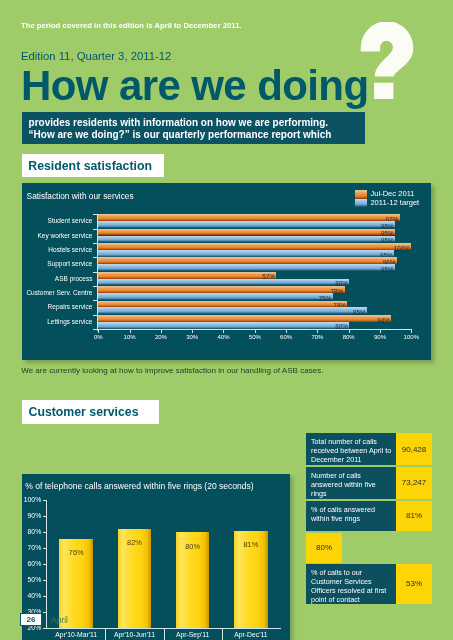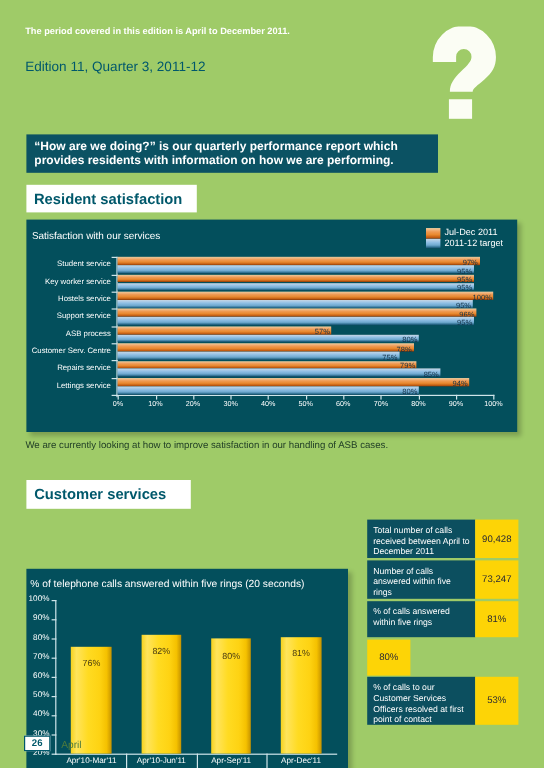--- a/index.html
+++ b/index.html
@@ -61,29 +61,30 @@
                color:#00586b;font-size:8px;font-weight:bold;display:flex;align-items:center;justify-content:center;box-sizing:border-box;}
   .footer-link{position:absolute;left:51px;top:615px;font-size:8.5px;color:#4d7a3d;}
 </style>
 </head>
 <body>
 
 <div class="page">
 
   <div class="period-note">The period covered in this edition is April to December 2011.</div>
   <div class="edition">Edition 11, Quarter 3, 2011-12</div>
+  <div class="bigtitle">How are we doing</div>
 
   <svg class="qmark" viewBox="0 0 62 80" fill="#fbfdf4">
     <path d="M 4.2 29.6 L 4.2 25.5 A 26.3 26.3 0 0 1 56.8 25.5 C 56.8 33.8 53.4 38.8 47.4 44.0 C 41.4 49.2 37.4 51.8 37.4 54.4 L 18.4 54.4 C 18.4 48.2 21.6 43.4 27.6 37.6 C 33.8 31.6 36.4 28.8 36.4 25.2 A 6.2 6.2 0 0 0 23.6 25.2 L 23.6 29.6 Z"></path>
     <rect x="17.6" y="60.7" width="19.3" height="16.3"></rect>
   </svg>
 
   <div class="intro">
+    <div>provides residents with information on how we are performing.</div>
     <div>“How are we doing?” is our quarterly performance report which</div>
-    <div>provides residents with information on how we are performing.</div>
   </div>
 
   <div class="sec-head" id="sec1">Resident satisfaction</div>
 
   <div class="panel" id="panel1">
     <div class="panel-title" id="p1title">Satisfaction with our services</div>
     <div class="legend" id="legend1">
         <div class="row">
           <span class="sw" style="background: linear-gradient(rgb(216, 199, 154) 0%, rgb(240, 187, 136) 12%, rgb(239, 154, 83) 35%, rgb(233, 137, 47) 62%, rgb(192, 90, 16) 88%, rgb(122, 53, 8) 100%);"></span>
           <span>Jul-Dec 2011</span>

